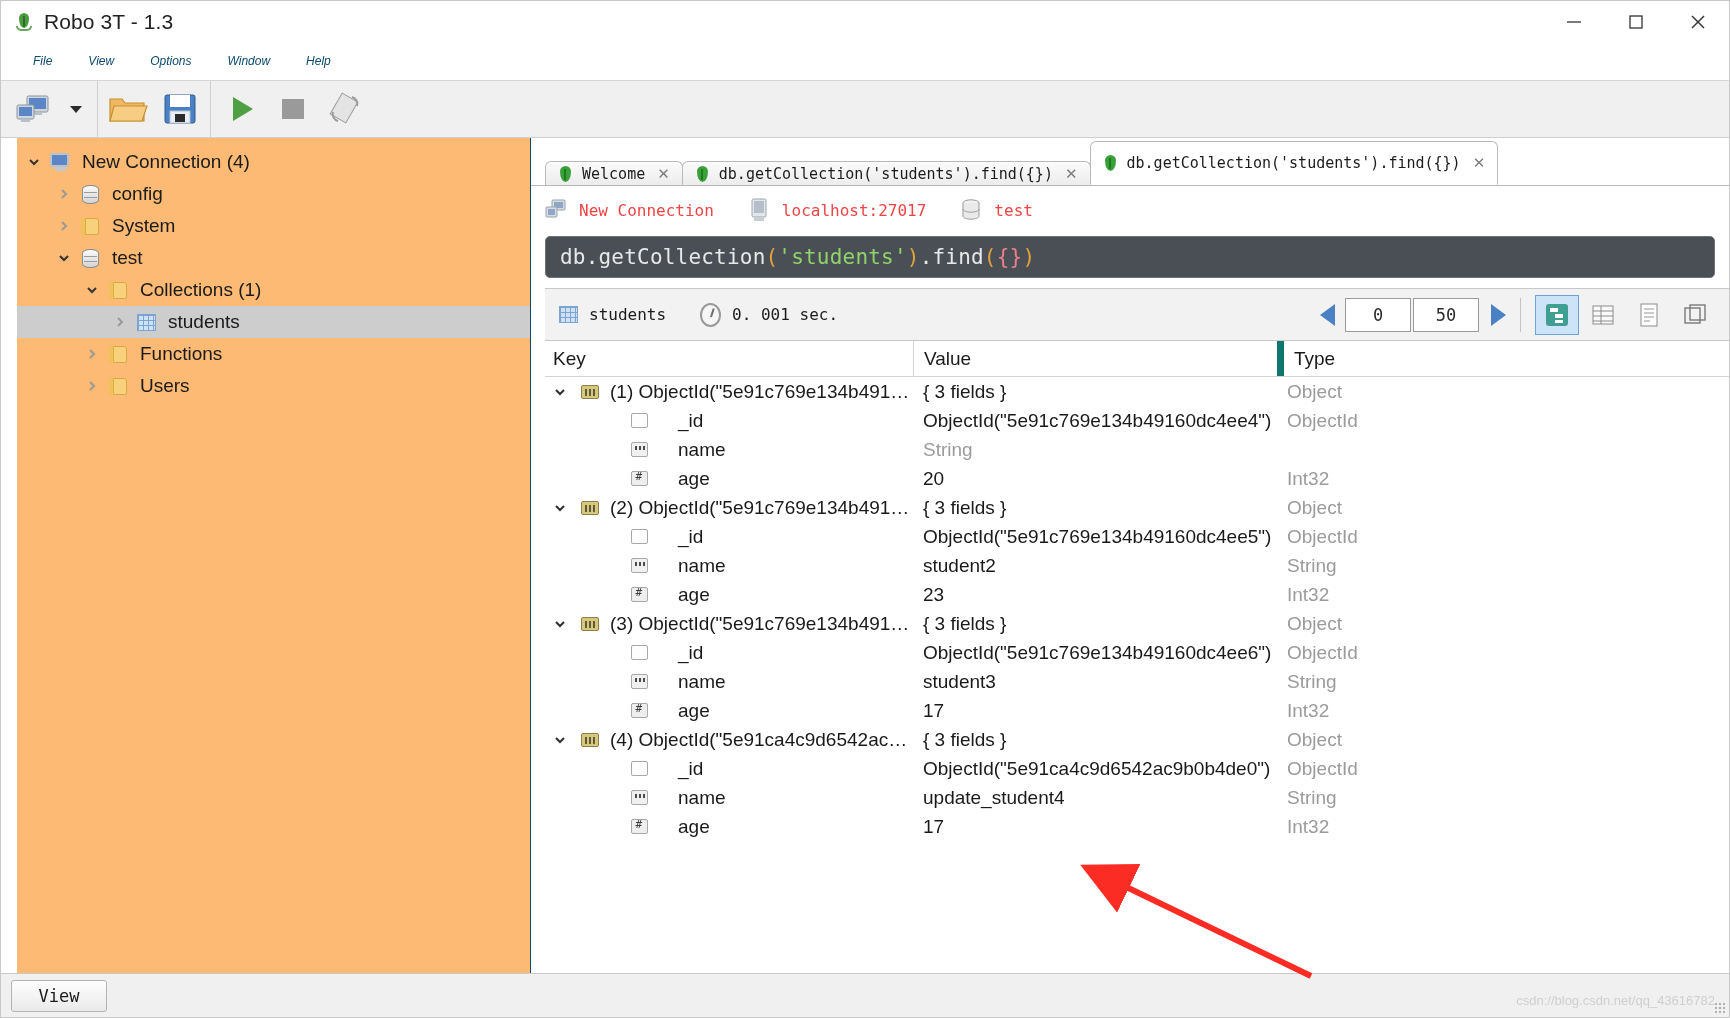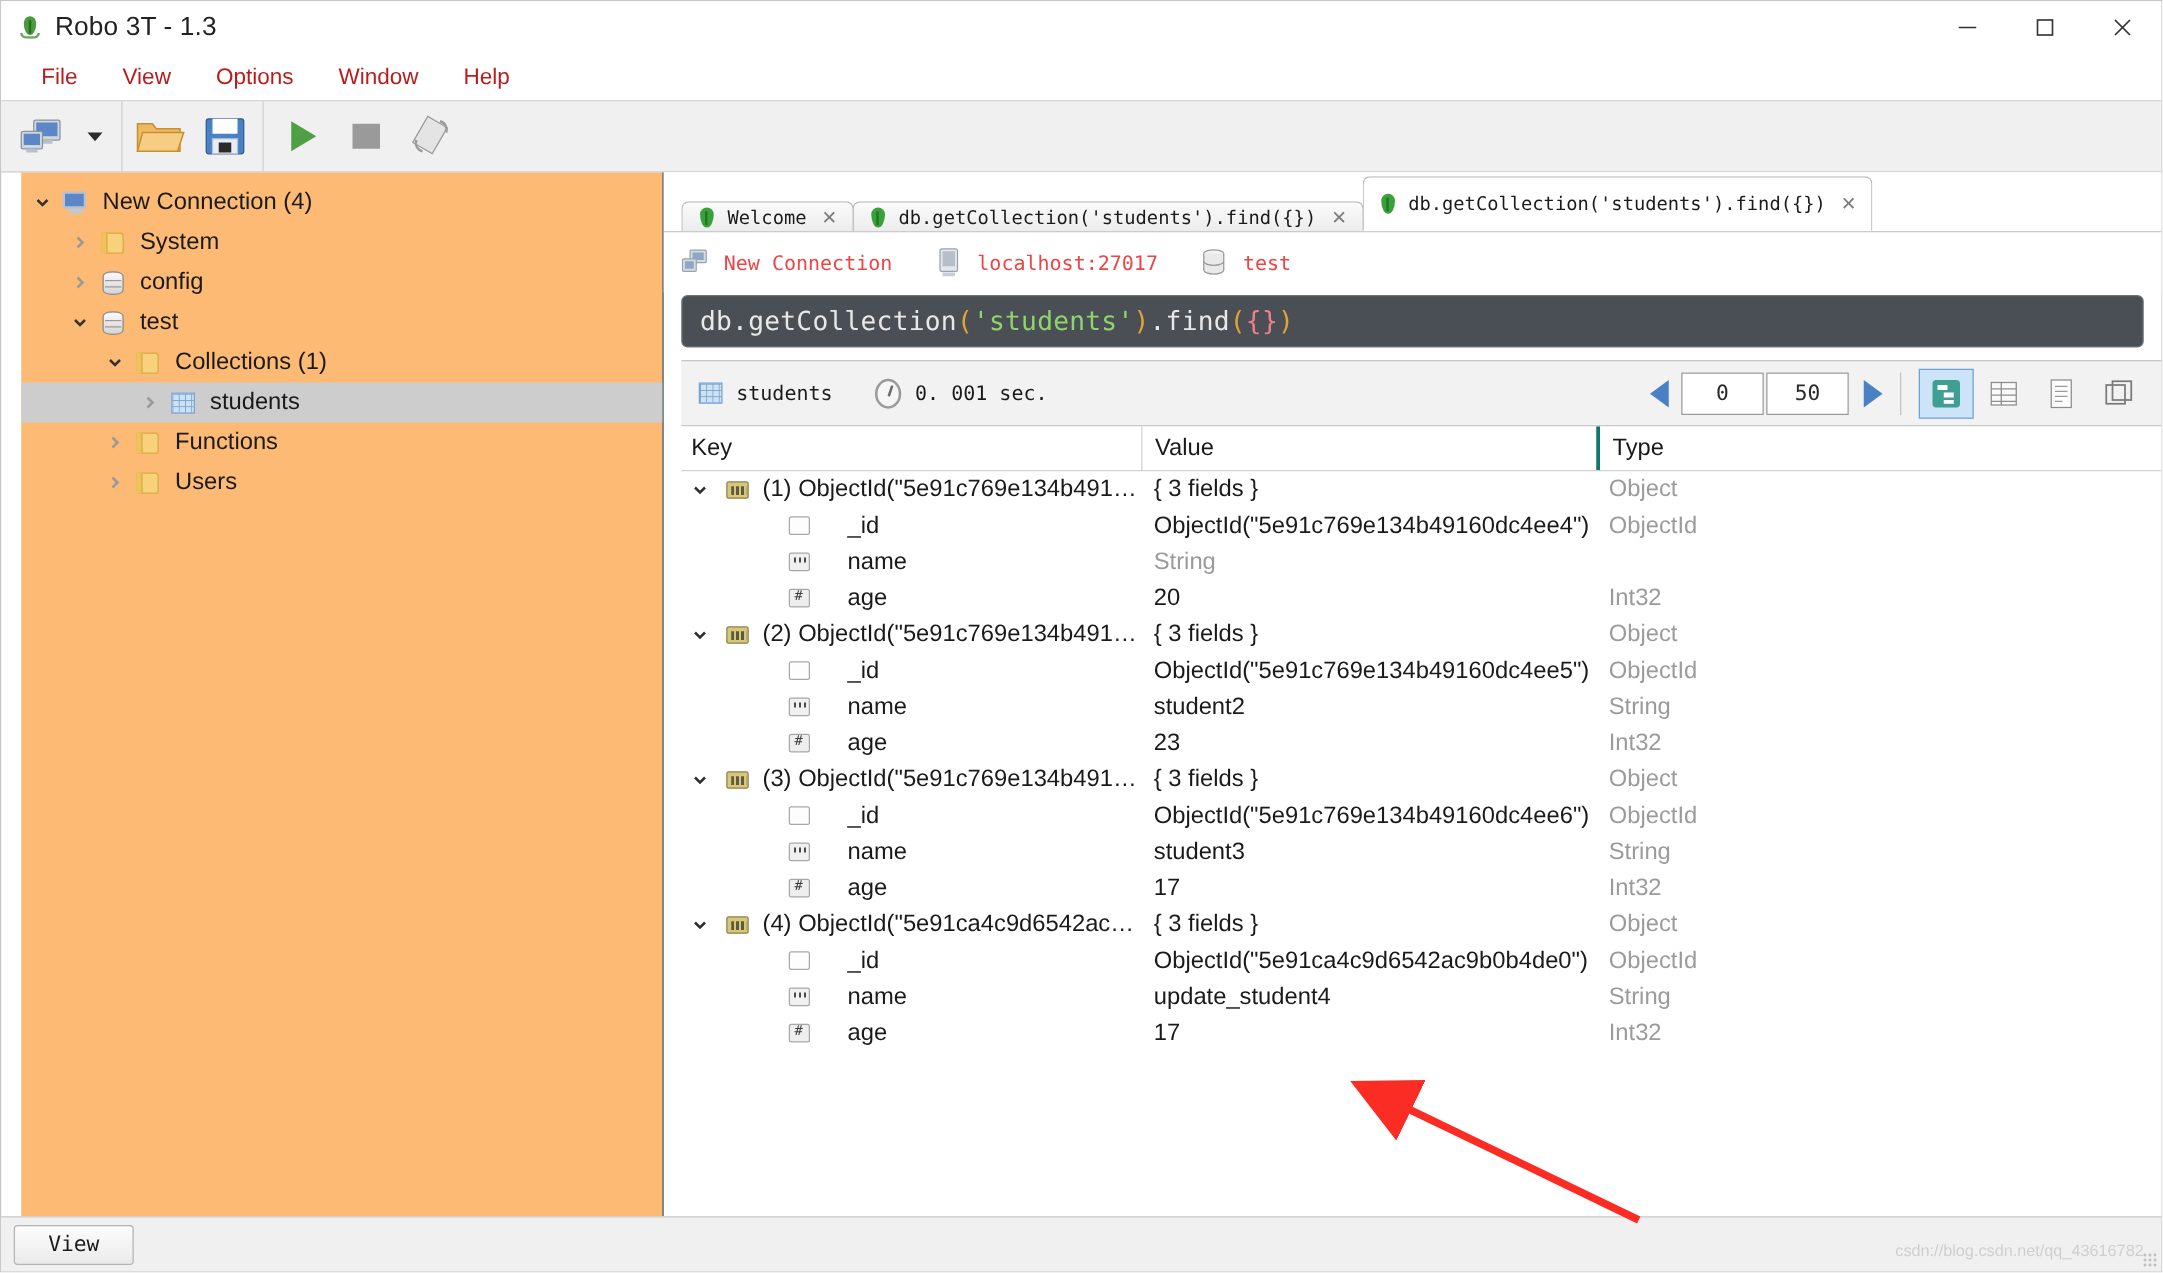--- a/index.html
+++ b/index.html
@@ -58,22 +58,23 @@
   .win-btn svg { display: block; }
 
   
   .menubar {
     height: 38px; flex: 0 0 38px;
     display: flex; align-items: center;
     background: #ffffff;
     padding-left: 14px;
   }
   .menu-item {
-    font-size: 18px; color: #b91c1c;
+    font-size: 12px; color: #0c4a6e;
     padding: 4px 18px;
+    font-style: italic;
   }
 
   
   .toolbar {
     height: 58px; flex: 0 0 58px;
     background: #f0f0f0;
     border-top: 1px solid #d6d6d6;
     border-bottom: 1px solid #cfcfcf;
     display: flex; align-items: center;
     padding: 0 6px;
@@ -296,21 +297,21 @@
              border-top: 1px solid #c7c7c7; overflow: hidden; position: relative; }
   .res-head {
     height: 36px; display: flex; align-items: center;
     border-bottom: 1px solid #d2d2d2;
     font-size: 19px; color: #1a1a1a;
   }
   .col-key   { width: 368px; flex: 0 0 368px; padding-left: 8px; }
   .col-val   { width: 364px; flex: 0 0 364px; padding-left: 10px;
                border-left: 1px solid #d2d2d2; height: 100%; display: flex; align-items: center; }
   .col-type  { flex: 1 1 auto; padding-left: 10px;
-               border-left: 3px solid #0f766e; height: 100%; display: flex; align-items: center; }
+               border-left: 7px solid #0f766e; height: 100%; display: flex; align-items: center; }
   .res-row {
     height: 29px; display: flex; align-items: center;
     font-size: 19px; color: #1a1a1a; white-space: nowrap;
   }
   .rk { width: 368px; flex: 0 0 368px; display: flex; align-items: center;
         overflow: hidden; }
   .rv { width: 364px; flex: 0 0 364px; padding-left: 10px; overflow: hidden;
         text-overflow: ellipsis; }
   .rt { flex: 1 1 auto; padding-left: 10px; color: #9b9b9b; }
   .rk .tw { width: 30px; flex: 0 0 30px; display: flex; align-items: center;
@@ -490,38 +491,38 @@
         <span>New Connection (4)</span>
       </div>
 
       <div class="tree-row" style="padding-left:34px">
         <span class="twisty">
           <svg width="14" height="14" viewBox="0 0 14 14">
               <polyline points="5,3 9,7 5,11" fill="none" stroke="currentColor" stroke-width="2"></polyline>
             </svg>
         </span>
         <span class="tree-icon">
+            <span class="ico-db"></span>
+          </span>
+        <span>config</span>
+      </div>
+
+      <div class="tree-row" style="padding-left:34px">
+        <span class="twisty">
+          <svg width="14" height="14" viewBox="0 0 14 14">
+              <polyline points="5,3 9,7 5,11" fill="none" stroke="currentColor" stroke-width="2"></polyline>
+            </svg>
+        </span>
+        <span class="tree-icon">
           <span class="ico-folder">
               <span class="f-back"></span>
               <span class="f-spine"></span>
             </span>
         </span>
         <span>System</span>
-      </div>
-
-      <div class="tree-row" style="padding-left:34px">
-        <span class="twisty">
-          <svg width="14" height="14" viewBox="0 0 14 14">
-              <polyline points="5,3 9,7 5,11" fill="none" stroke="currentColor" stroke-width="2"></polyline>
-            </svg>
-        </span>
-        <span class="tree-icon">
-            <span class="ico-db"></span>
-          </span>
-        <span>config</span>
       </div>
 
       <div class="tree-row" style="padding-left:34px">
         <span class="twisty open">
           <svg width="14" height="14" viewBox="0 0 14 14">
               <polyline points="3,5 7,9 11,5" fill="none" stroke="currentColor" stroke-width="2"></polyline>
             </svg>
         </span>
         <span class="tree-icon">
             <span class="ico-db"></span>

